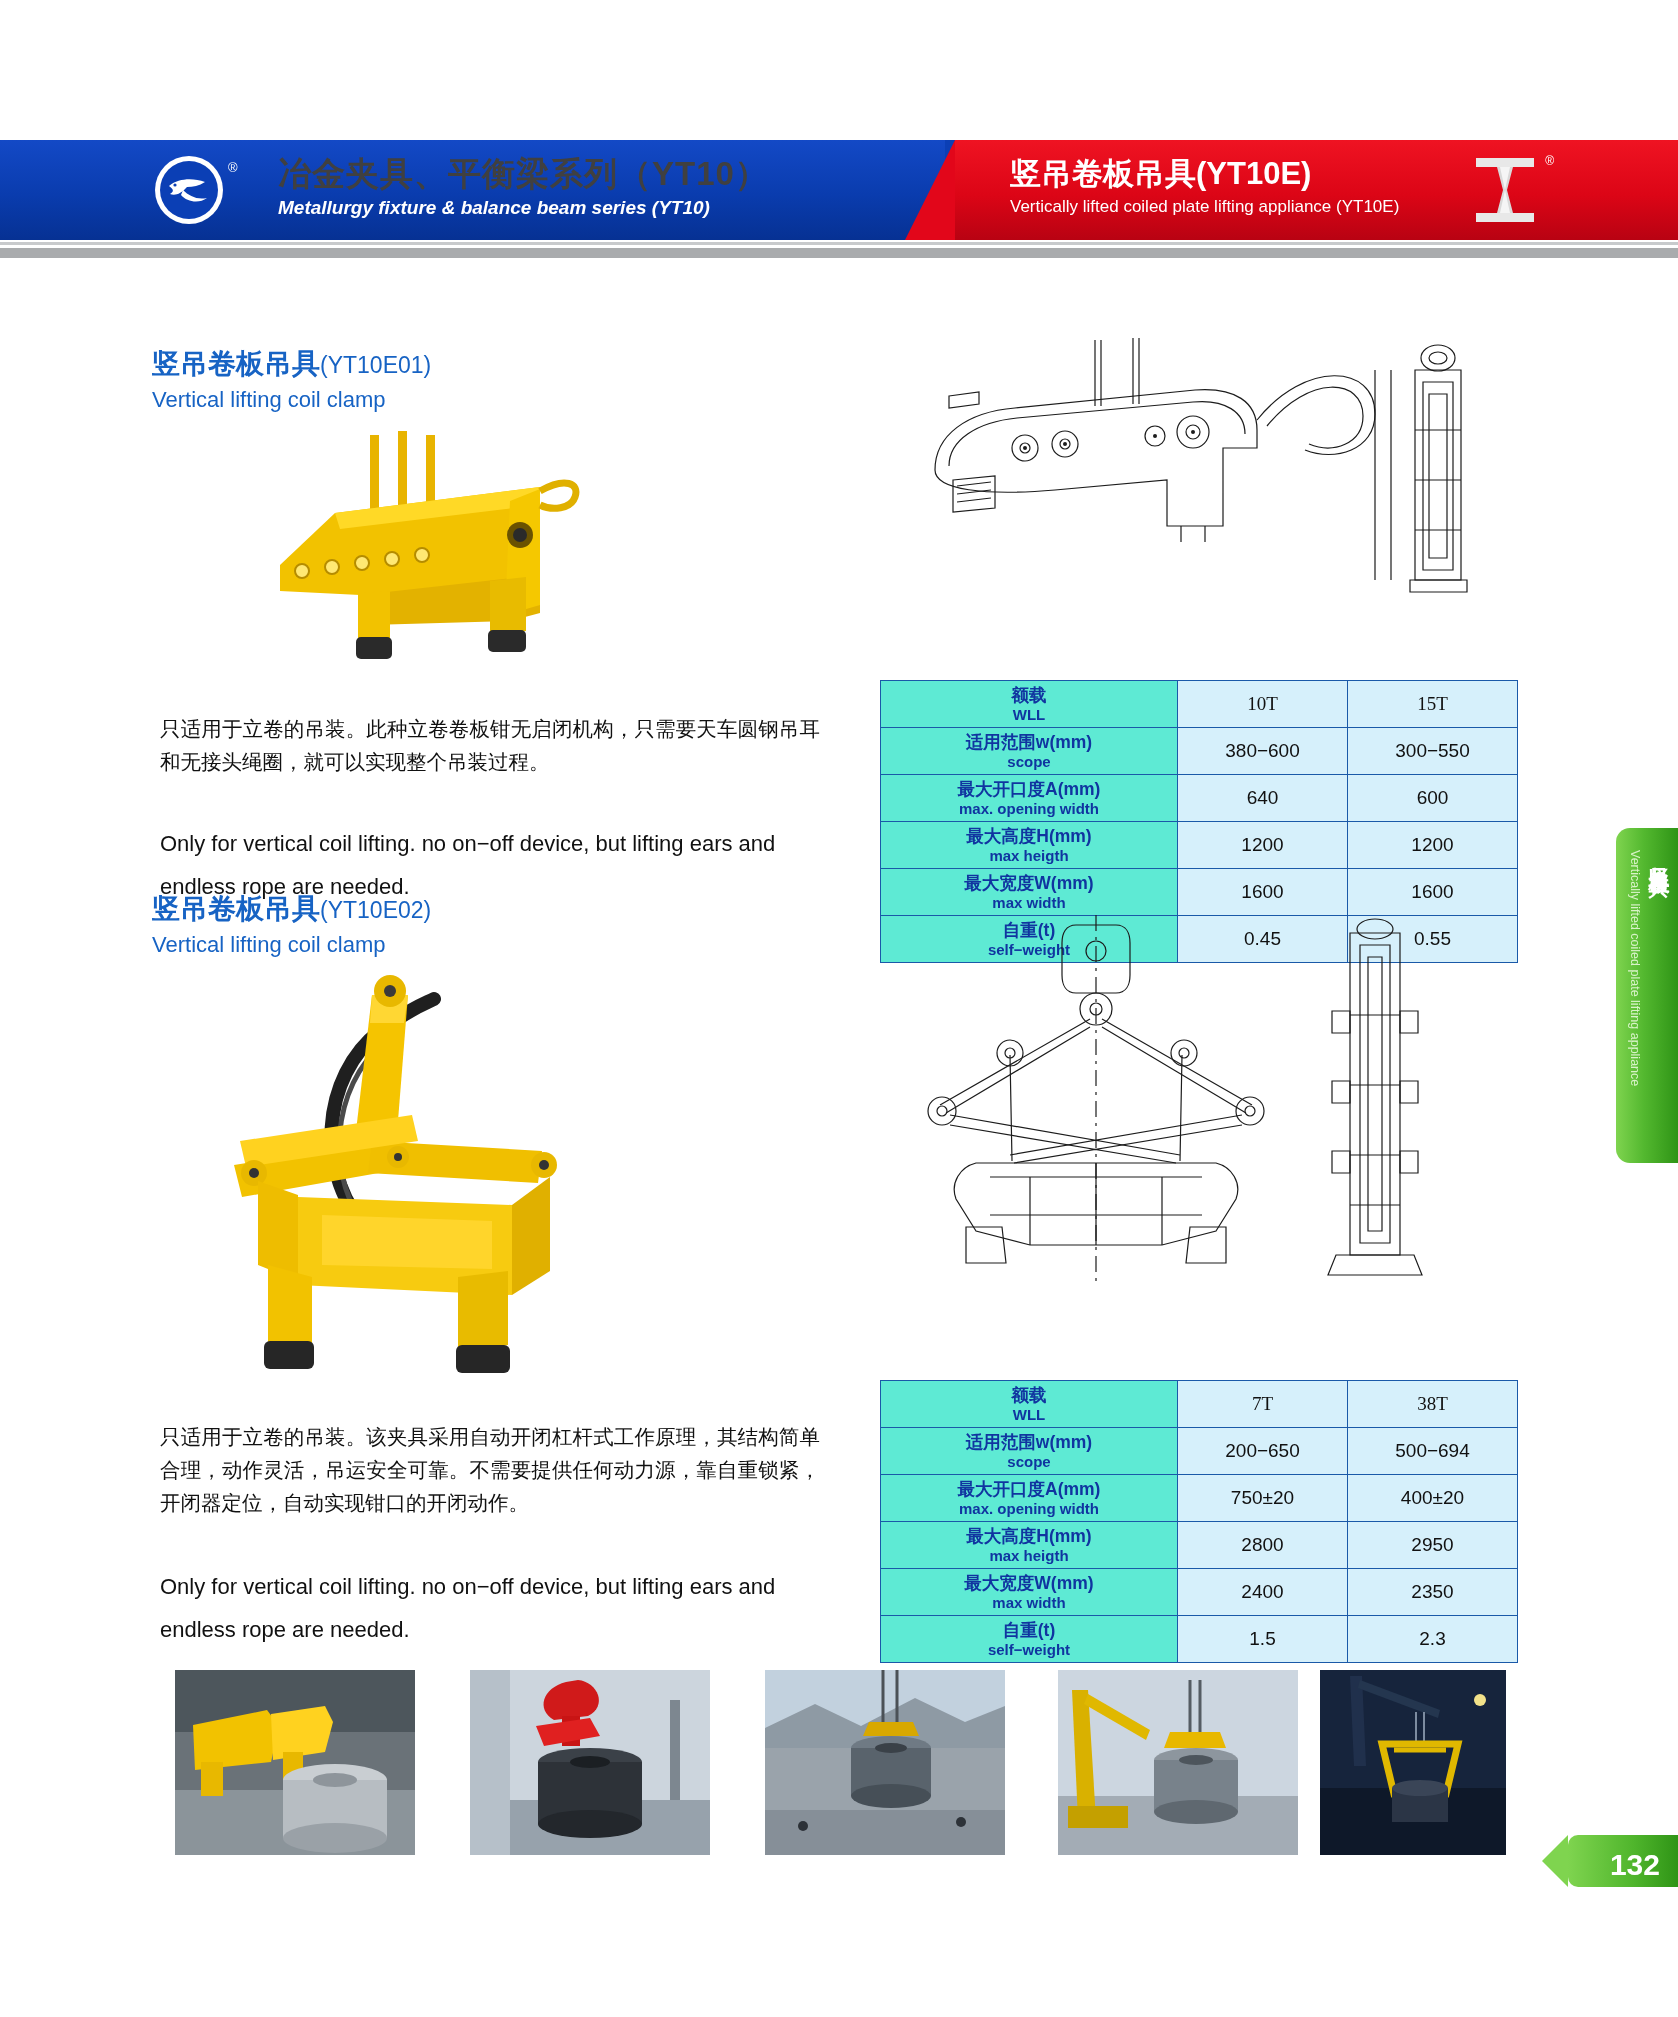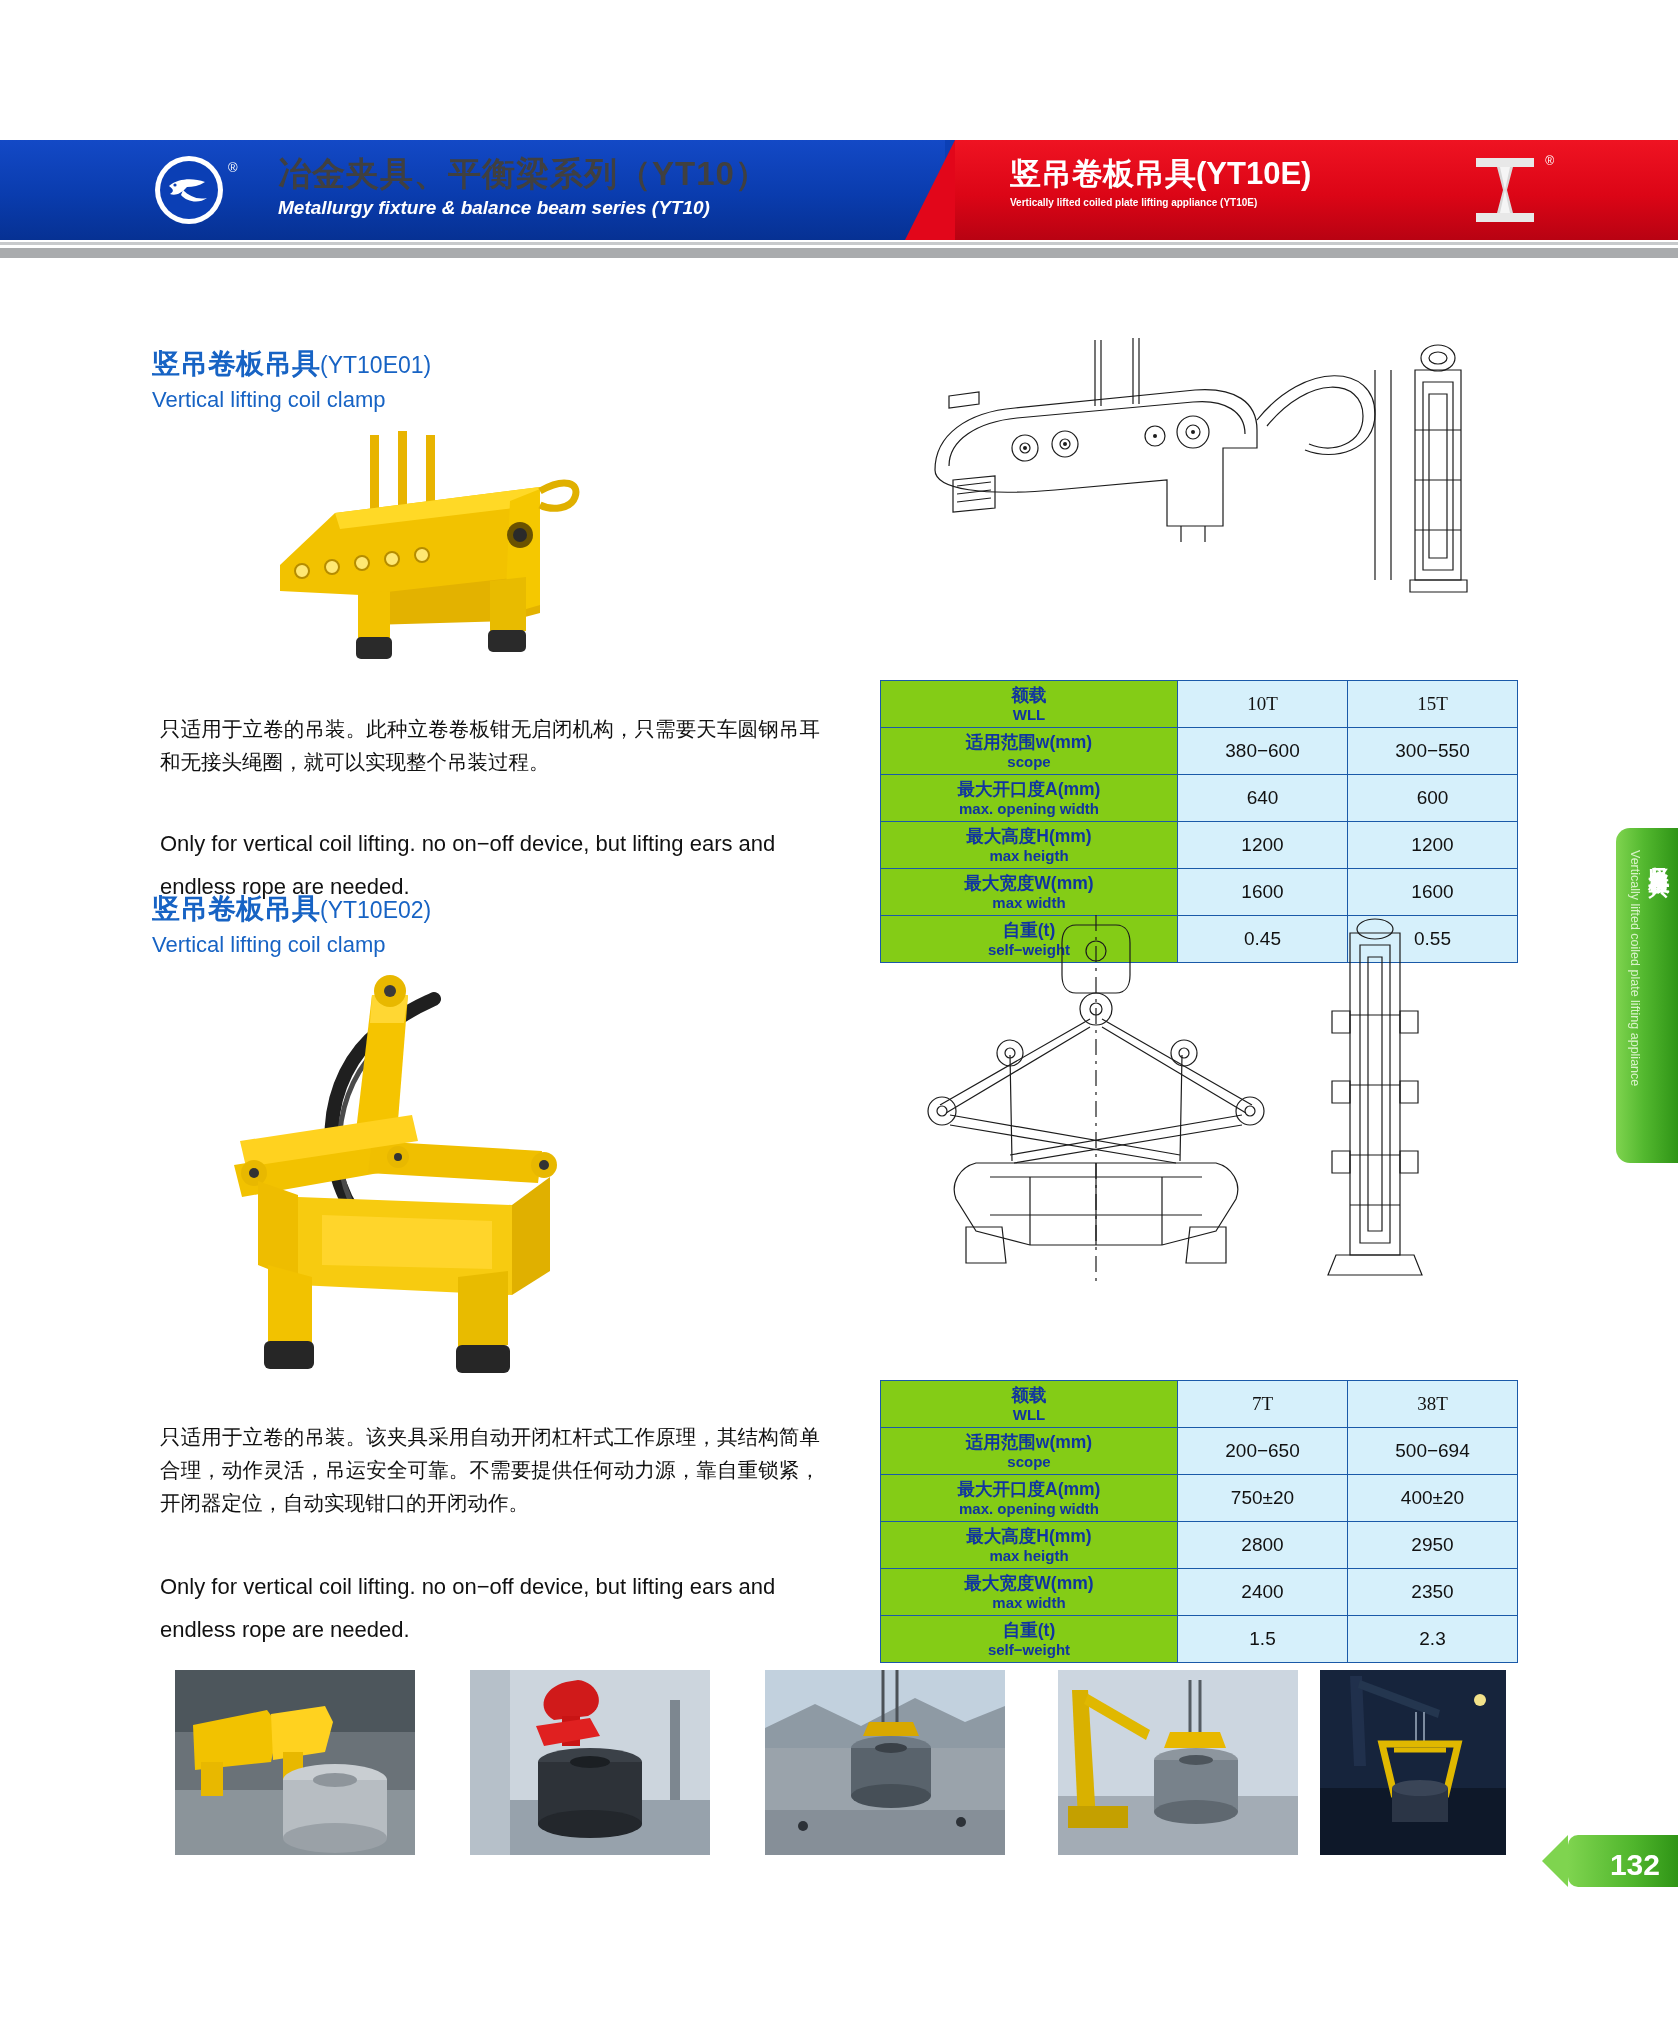--- a/index.html
+++ b/index.html
@@ -108,22 +108,22 @@
     color: #ffffff;
     font-size: 31px;
     font-weight: bold;
     white-space: nowrap;
   }
   .header-red-en {
     position: absolute;
     left: 1010px;
     top: 57px;
     color: #ffffff;
-    font-size: 10px;
-    font-weight: bold;
+    font-size: 17px;
+    font-weight: normal;
     white-space: nowrap;
   }
   .header-icon {
     position: absolute;
     left: 1470px;
     top: 14px;
     width: 70px;
     height: 72px;
   }
   .header-icon .reg2 {
@@ -194,21 +194,21 @@
     border-collapse: collapse;
     table-layout: fixed;
   }
   .spec-table td {
     border: 1px solid #1a59a8;
     text-align: center;
     vertical-align: middle;
     padding: 3px 2px;
   }
   .spec-table td.label {
-    background: #84cc16;
+    background: #5eead4;
     color: #1035a0;
     width: 292px;
   }
   .spec-table td.label .l-cn {
     display: block;
     font-size: 17.5px;
     font-weight: bold;
     line-height: 21px;
   }
   .spec-table td.label .l-en {

